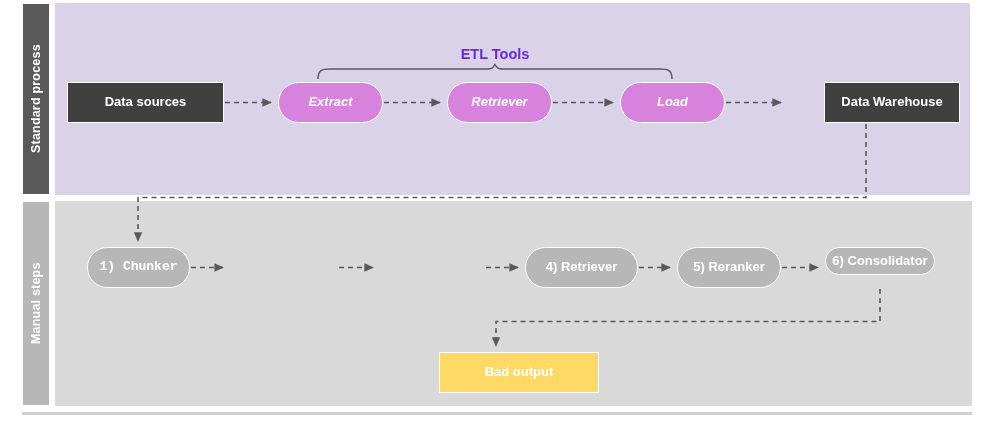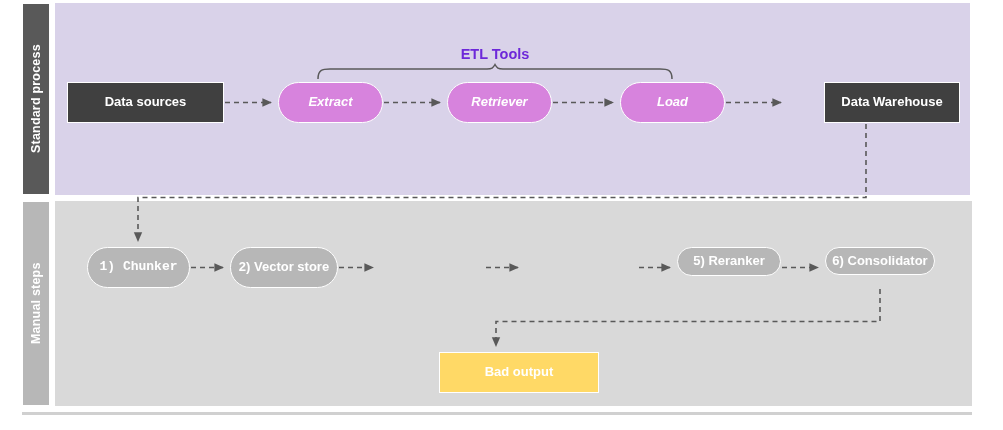--- a/index.html
+++ b/index.html
@@ -87,21 +87,21 @@
   #node-extract        { left: 278px; top: 82px;  width: 105px; height: 41px; }
   #node-transform      { left: 447px; top: 82px;  width: 105px; height: 41px; }
   #node-load           { left: 620px; top: 82px;  width: 105px; height: 41px; }
   #node-data-warehouse { left: 788px; top: 82px;  width: 136px; height: 41px; margin-left: 36px; }
 
   
   #node-chunker      { left: 87px;  top: 247px; width: 103px; height: 41px; font-family: Liberation Mono, monospace; }
   #node-vector-store { left: 230px; top: 247px; width: 108px; height: 41px; }
   #node-rewriter     { left: 380px; top: 247px; width: 105px; height: 41px; }
   #node-retriever    { left: 525px; top: 247px; width: 113px; height: 41px; }
-  #node-reranker     { left: 677px; top: 247px; width: 104px; height: 29px; }
+  #node-reranker     { left: 677px; top: 247px; width: 104px; height: 41px; }
   #node-consolidator { left: 825px; top: 247px; width: 110px; height: 28px; }
   #node-bad-output   { left: 417px; top: 352px; width: 160px; height: 41px; }
 
   
   #etl-tools-label {
     position: absolute;
     left: 400px; top: 44px; width: 190px; height: 20px;
     display: flex; align-items: center; justify-content: center;
     color: #6d28d9;
     font-size: 14.5px;
@@ -162,19 +162,19 @@
 
   <div id="etl-tools-label">ETL Tools</div>
 
   <div id="node-data-sources" class="node rect grey">Data sources</div>
   <div id="node-extract" class="node pill pink">Extract</div>
   <div id="node-transform" class="node pill pink">Retriever</div>
   <div id="node-load" class="node pill pink">Load</div>
   <div id="node-data-warehouse" class="node rect grey">Data Warehouse</div>
 
   <div id="node-chunker" class="node pill mgrey">1) Chunker</div>
-  <div id="node-vector-store" class="node pill mgrey">2) Vector store</div>
+  <div id="node-retriever" class="node pill mgrey">4) Retriever</div>
   <div id="node-reranker" class="node pill mgrey">5) Reranker</div>
   <div id="node-consolidator" class="node pill mgrey">6) Consolidator</div>
 
   <div id="node-bad-output" class="node rect amber">Bad output</div>
 
 </div>
 
 </body></html>

